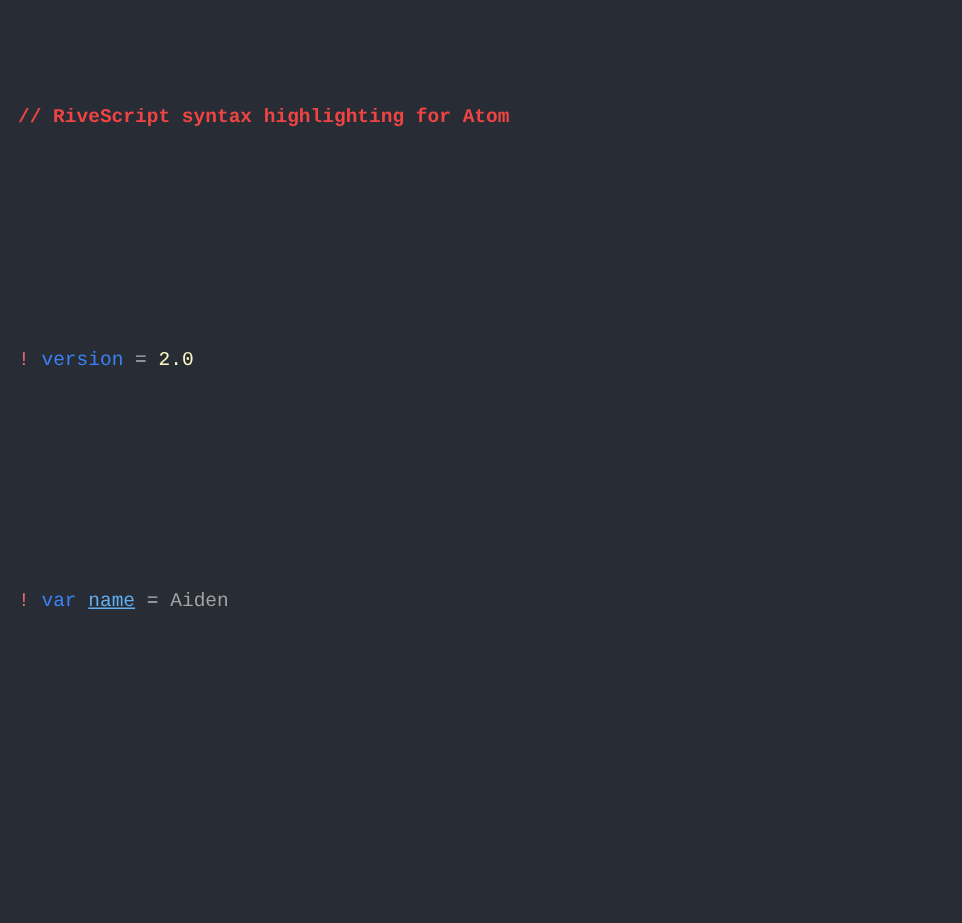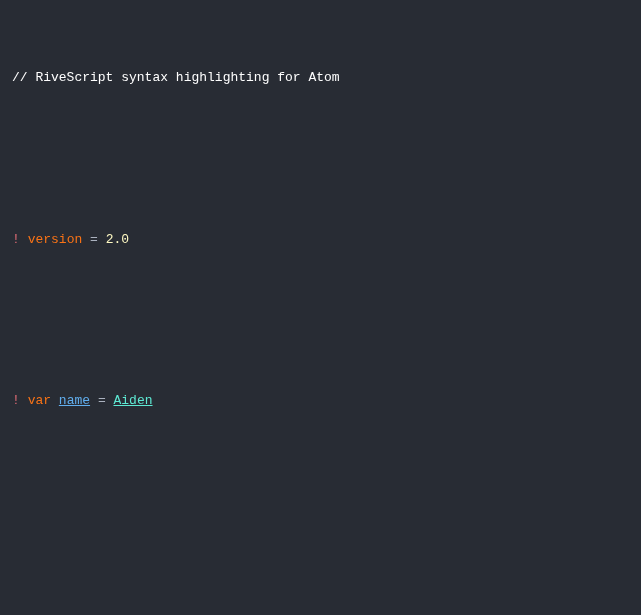--- a/index.html
+++ b/index.html
@@ -23,24 +23,24 @@
       padding: 8px 12px;
       white-space: pre;
     }
 
     .line {
       display: block;
       min-height: 1.55em;
     }
 
     
-    .c-comment   { color: #ffffff; } 
-    .c-keyword   { color: #f97316; } 
+    .c-comment   { color: #ef4444; font-weight: bold; } 
+    .c-keyword   { color: #3b82f6; } 
     .c-value     { color: #fef9c3; } 
-    .c-string    { color: #5eead4; text-decoration: underline; }
+    .c-string    { color: #a3a3a3; }
     .c-blue      { color: #61afef; text-decoration: underline; }
     .c-red       { color: #e06c75; }
     .c-eq        { color: #abb2bf; }
   </style>
 </head>
 <body>
 
 <div class="code-container">
 
   <span class="line"><span class="c-comment">// RiveScript syntax highlighting for Atom</span></span>

